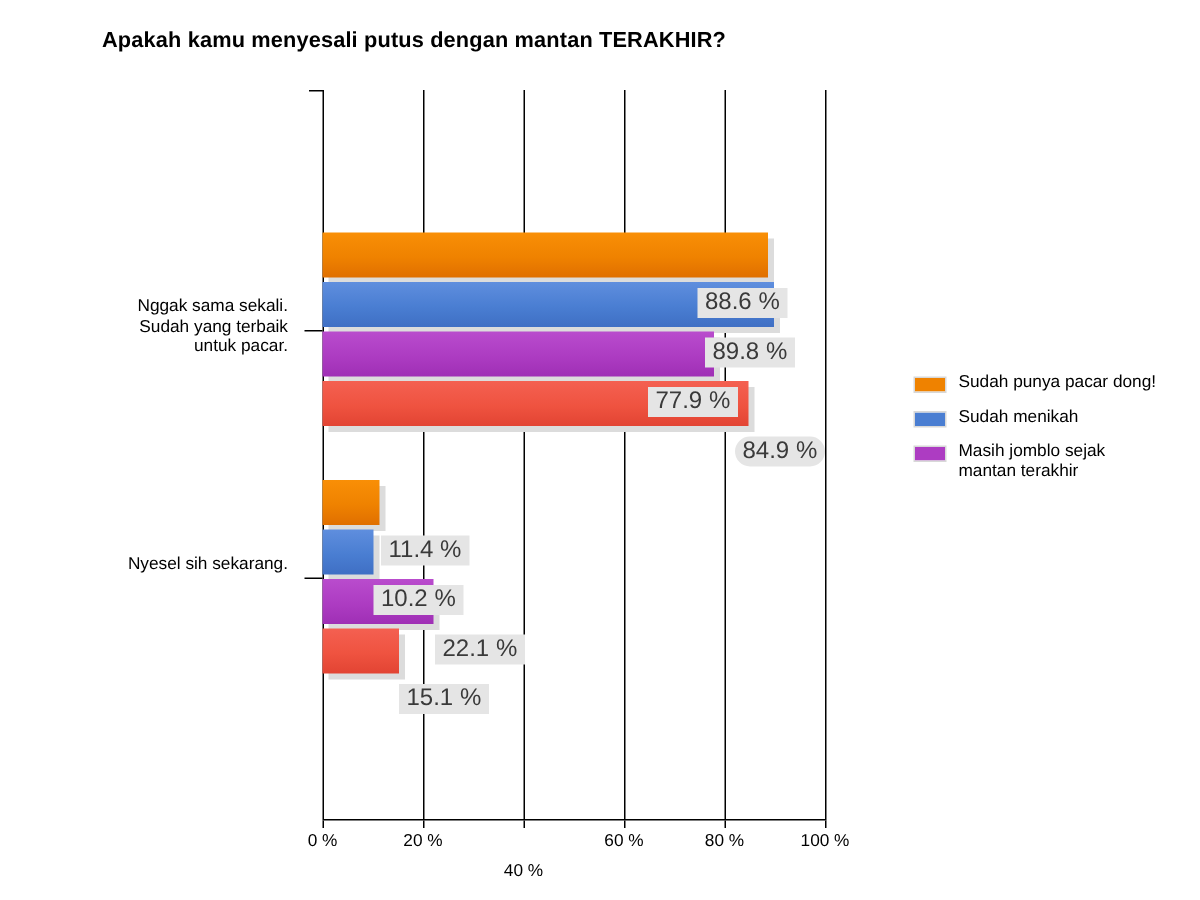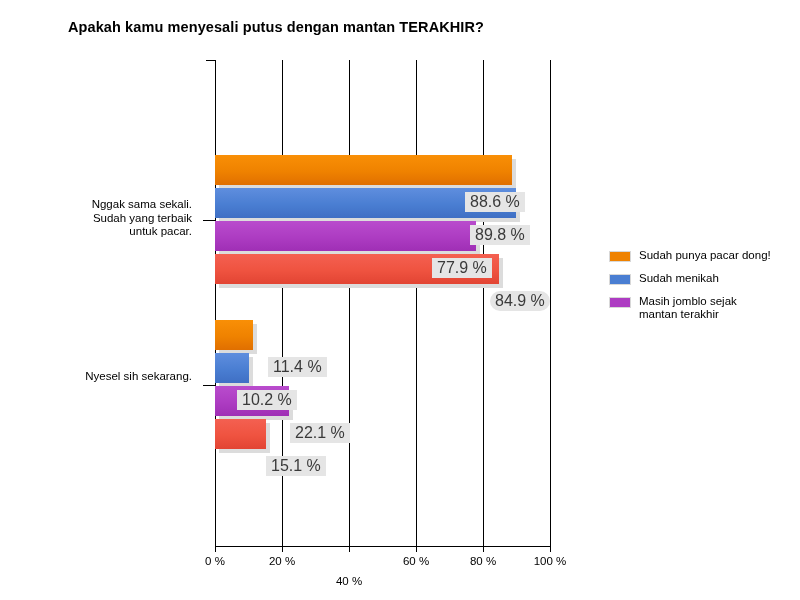--- a/index.html
+++ b/index.html
@@ -209,23 +209,23 @@
       <div class="bar" title="Masih jomblo sejak mantan terakhir: 77.9 %" style="left: 215px; top: 221px; width: 261px; height: 30px; background: linear-gradient(rgb(185, 76, 205) 0%, rgb(173, 60, 194) 55%, rgb(159, 47, 181) 100%);"></div>
       <div class="bar-shadow" style="left: 219px; top: 390px; width: 74px; height: 30px;"></div>
       <div class="bar" title="Masih jomblo sejak mantan terakhir: 22.1 %" style="left: 215px; top: 386px; width: 74px; height: 30px; background: linear-gradient(rgb(185, 76, 205) 0%, rgb(173, 60, 194) 55%, rgb(159, 47, 181) 100%);"></div>
       <div class="bar-shadow" style="left: 219px; top: 258px; width: 284px; height: 30px;"></div>
       <div class="bar" title="Janda/duda: 84.9 %" style="left: 215px; top: 254px; width: 284px; height: 30px; background: linear-gradient(rgb(244, 96, 81) 0%, rgb(239, 83, 64) 55%, rgb(226, 68, 51) 100%);"></div>
       <div class="bar-shadow" style="left: 219px; top: 423px; width: 51px; height: 30px;"></div>
       <div class="bar" title="Janda/duda: 15.1 %" style="left: 215px; top: 419px; width: 51px; height: 30px; background: linear-gradient(rgb(244, 96, 81) 0%, rgb(239, 83, 64) 55%, rgb(226, 68, 51) 100%);"></div>
     </div>
   <div id="valuelabels-layer">
       <div class="value-label" style="left: 465px; top: 166px;">88.6 %</div>
-      <div class="value-label" style="left: 268px; top: 331px;">11.4 %</div>
+      <div class="value-label" style="left: 254px; top: 331px;">11.4 %</div>
       <div class="value-label" style="left: 470px; top: 199px;">89.8 %</div>
-      <div class="value-label" style="left: 237px; top: 364px;">10.2 %</div>
+      <div class="value-label" style="left: 249px; top: 364px;">10.2 %</div>
       <div class="value-label" style="left: 432px; top: 232px;">77.9 %</div>
       <div class="value-label" style="left: 290px; top: 397px;">22.1 %</div>
       <div class="value-label" style="left: 490px; top: 265px; border-radius: 10px;">84.9 %</div>
       <div class="value-label" style="left: 266px; top: 430px;">15.1 %</div>
     </div>
 
   <div id="legend">
       <div class="legend-row">
         <div class="legend-swatch" style="background: linear-gradient(rgb(239, 130, 0) 0%, rgb(239, 130, 0) 100%);"></div>
         <div class="legend-text">

